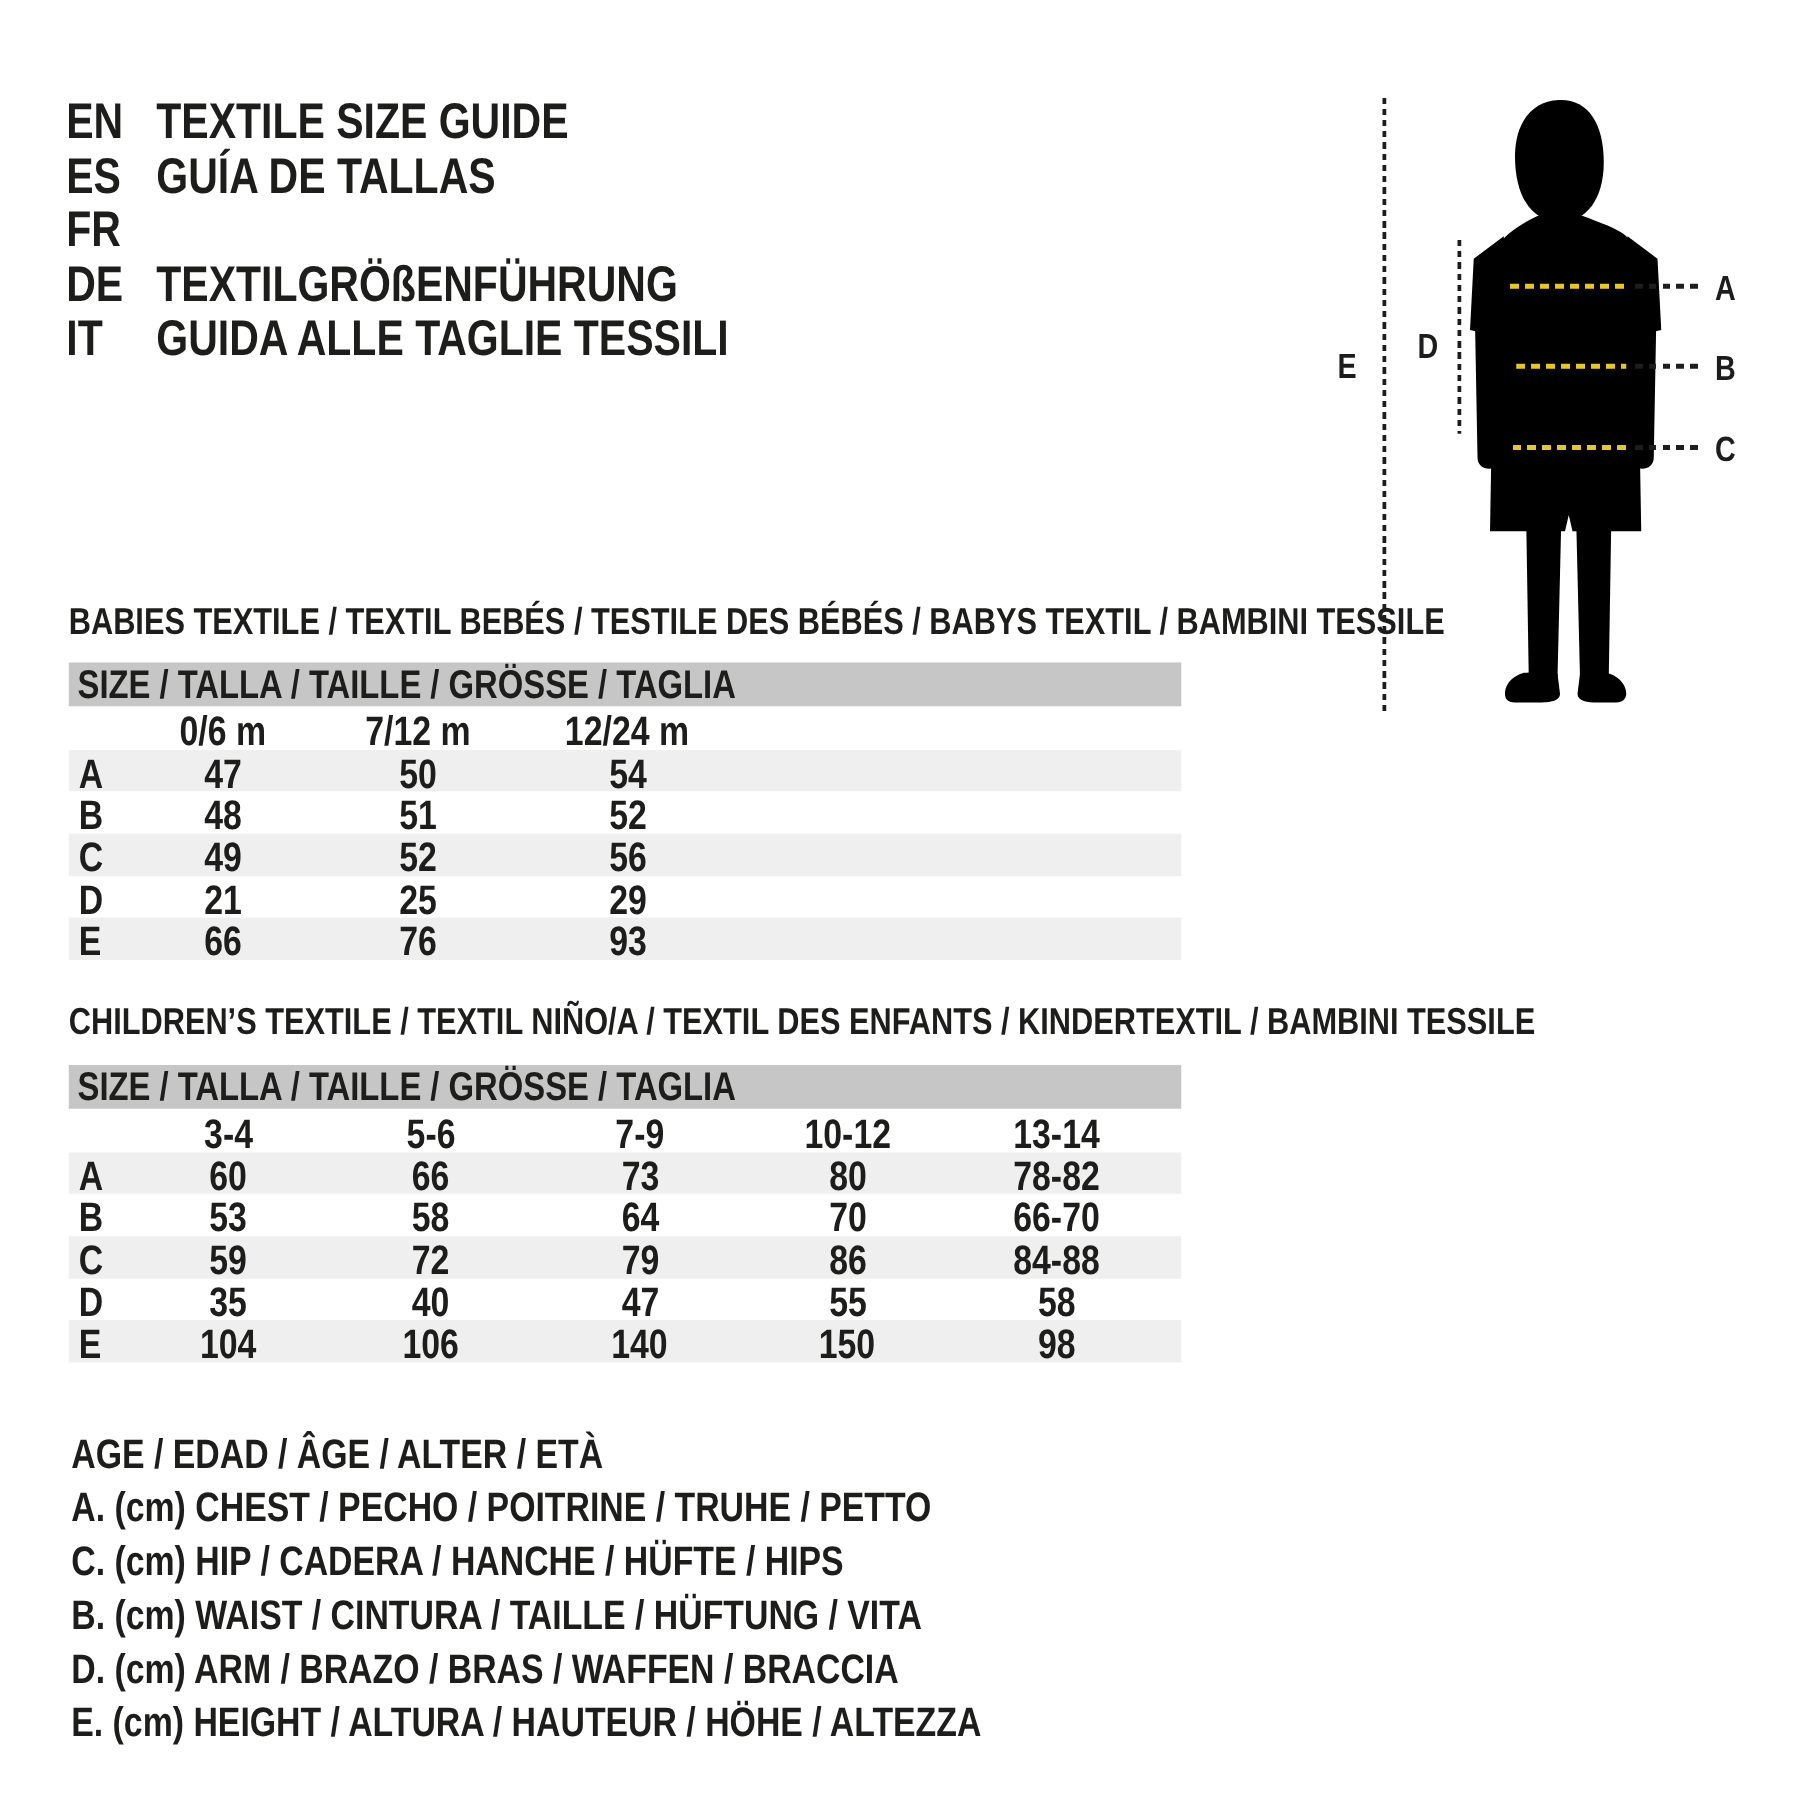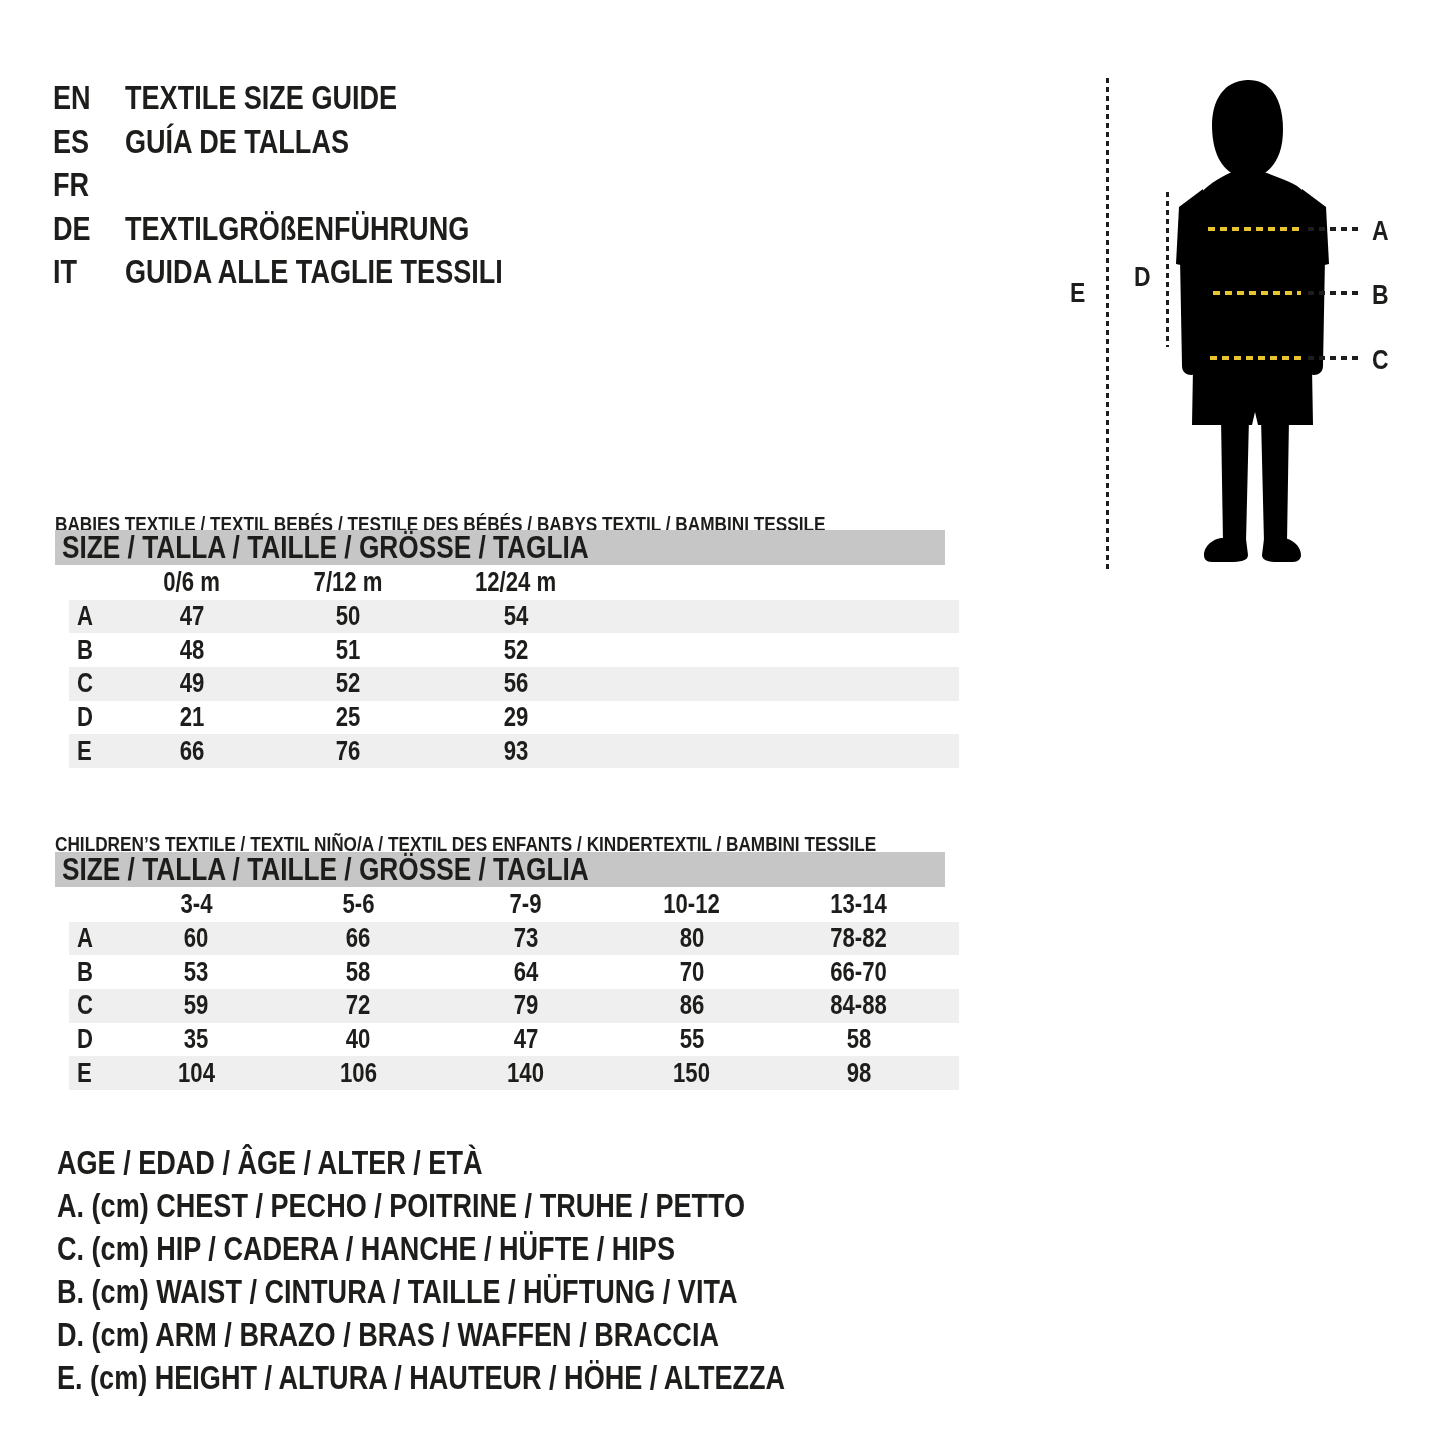--- a/index.html
+++ b/index.html
@@ -10,31 +10,31 @@
   }
   html,body{margin:0;padding:0;background:#fff;}
   .page{
     position:relative;width:1445px;height:1445px;background:#fff;overflow:hidden;
     font-family:"Liberation Sans","DejaVu Sans",sans-serif;color:var(--ink);
     font-weight:bold;
   }
   .cx{display:inline-block;transform:scaleX(0.82);transform-origin:0 50%;white-space:nowrap;font-style:normal;}
   .cx.c{transform-origin:50% 50%;}
   
-  .langs{position:absolute;left:53px;top:76px;font-size:33px;line-height:43.5px;}
+  .langs{position:absolute;left:53px;top:76px;font-size:40px;line-height:43.5px;}
   .lang-row{display:flex;}
   .lang-code{width:72px;flex:0 0 72px;}
   
-  .sec-title{position:absolute;left:55px;font-size:21px;line-height:1;margin-top:30px;}
+  .sec-title{position:absolute;left:55px;font-size:30px;line-height:1;}
   
   .size-bar{position:absolute;left:55px;width:890px;height:35px;background:var(--bar-gray);
     display:flex;align-items:center;font-size:32px;padding:0;}
   .size-bar .cx{margin-left:7px;}
   
-  .grid{position:absolute;left:69px;width:890px;font-size:27px;}
+  .grid{position:absolute;left:55px;width:890px;font-size:33px;}
   .row{display:grid;height:33.7px;align-items:center;}
   .babies .row{grid-template-columns:50px 146px 167px 168px 1fr;}
   .children .row{grid-template-columns:50px 155px 169px 166px 166px 168px 1fr;}
   .row.stripe{background:var(--stripe-gray);}
   .cell{text-align:center;}
   .cell.label{text-align:left;padding-left:8px;}
   
   .legend{position:absolute;left:57px;top:1141px;font-size:33px;line-height:43px;}
   
   .figure{position:absolute;left:1050px;top:70px;width:395px;height:515px;}

